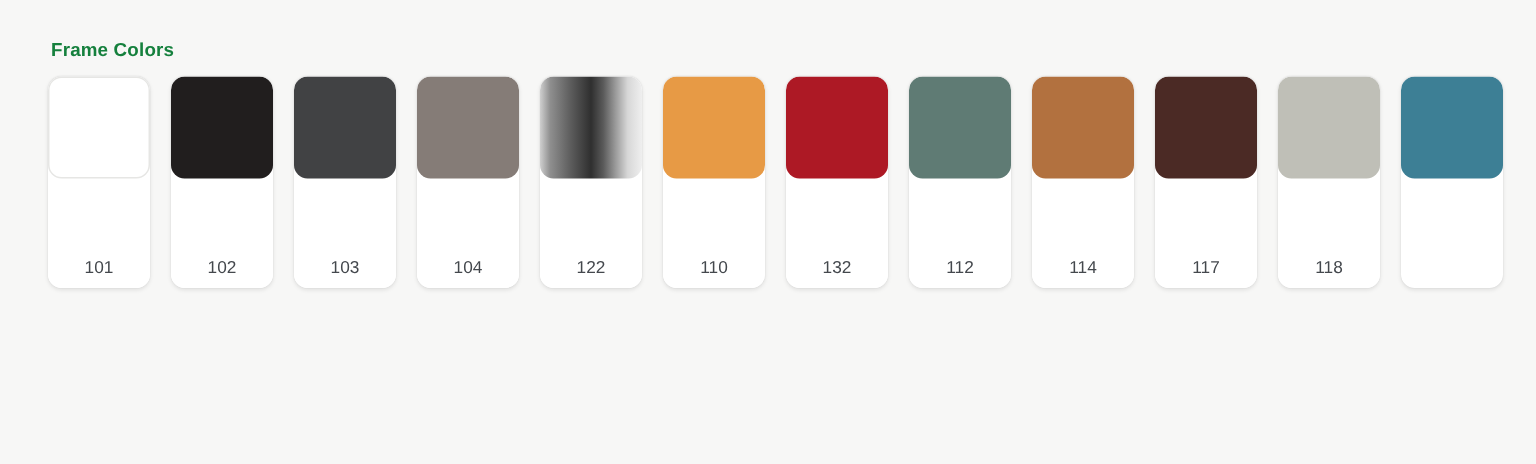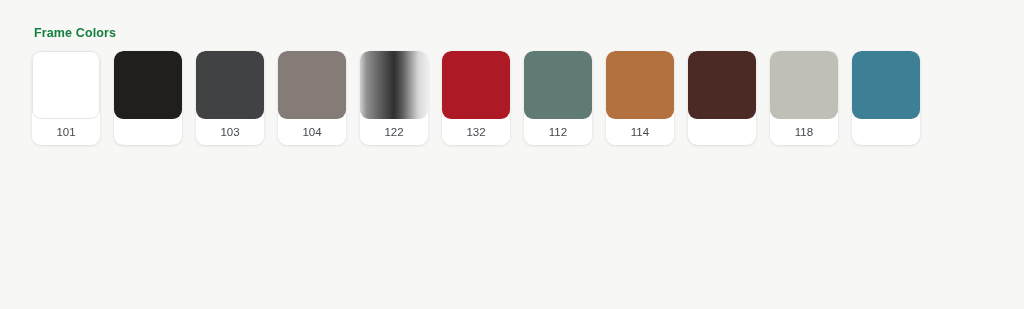--- a/index.html
+++ b/index.html
@@ -61,63 +61,70 @@
   }
 
   .swatch-label {
     height: 26px;
     line-height: 26px;
     text-align: center;
     font-size: 11.5px;
     color: #44484d;
     background: #ffffff;
     user-select: none;
+    margin-top: 47px;
   }
 </style>
 </head>
 <body>
 
 <div class="panel">
 
   <div class="section-title">Frame Colors</div>
 
   <div class="swatch-grid">
       <div class="swatch-card">
         <div class="swatch-chip is-light" style="background: rgb(255, 255, 255);"></div>
         <div class="swatch-label">101</div>
       </div>
       <div class="swatch-card">
         <div class="swatch-chip" style="background: rgb(33, 30, 30);"></div>
+        <div class="swatch-label">102</div>
       </div>
       <div class="swatch-card">
         <div class="swatch-chip" style="background: rgb(65, 66, 68);"></div>
         <div class="swatch-label">103</div>
       </div>
       <div class="swatch-card">
         <div class="swatch-chip" style="background: rgb(133, 124, 119);"></div>
         <div class="swatch-label">104</div>
       </div>
       <div class="swatch-card">
         <div class="swatch-chip" style="background: linear-gradient(90deg, rgb(207, 207, 207) 0%, rgb(143, 143, 143) 10%, rgb(93, 93, 93) 30%, rgb(47, 47, 47) 50%, rgb(90, 90, 90) 62%, rgb(154, 154, 154) 74%, rgb(215, 215, 215) 86%, rgb(239, 239, 239) 100%);"></div>
         <div class="swatch-label">122</div>
+      </div>
+      <div class="swatch-card">
+        <div class="swatch-chip" style="background: rgb(231, 154, 69);"></div>
+        <div class="swatch-label">110</div>
       </div>
       <div class="swatch-card">
         <div class="swatch-chip" style="background: rgb(173, 25, 37);"></div>
         <div class="swatch-label">132</div>
       </div>
       <div class="swatch-card">
         <div class="swatch-chip" style="background: rgb(95, 123, 116);"></div>
         <div class="swatch-label">112</div>
       </div>
       <div class="swatch-card">
         <div class="swatch-chip" style="background: rgb(178, 113, 63);"></div>
         <div class="swatch-label">114</div>
       </div>
       <div class="swatch-card">
         <div class="swatch-chip" style="background: rgb(75, 42, 37);"></div>
+        <div class="swatch-label">117</div>
       </div>
       <div class="swatch-card">
         <div class="swatch-chip" style="background: rgb(191, 191, 183);"></div>
         <div class="swatch-label">118</div>
       </div>
       <div class="swatch-card">
         <div class="swatch-chip" style="background: rgb(61, 127, 149);"></div>
       </div>
     </div>
 

